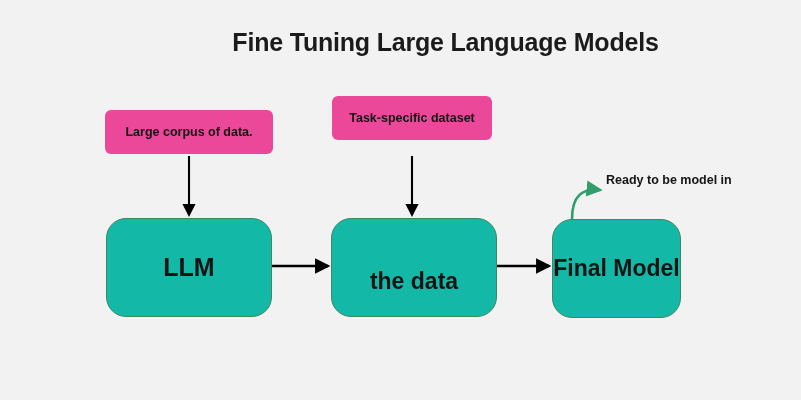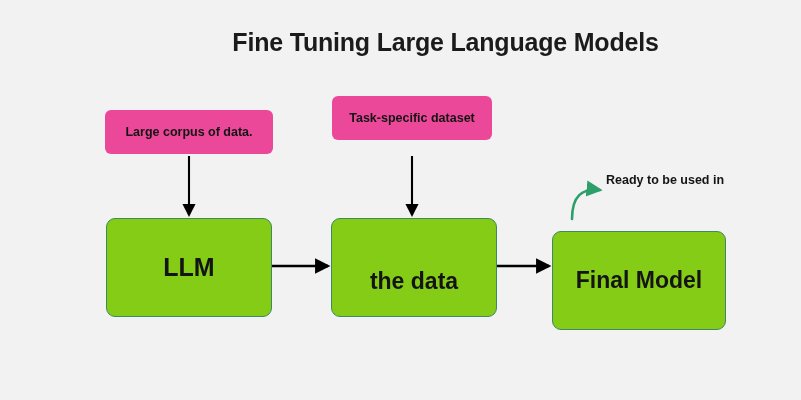--- a/index.html
+++ b/index.html
@@ -27,32 +27,32 @@
     font-size:12.5px;font-weight:bold;color:#141414;
     text-align:center;
     box-sizing:border-box;
     padding:0 8px;
   }
   #note-corpus{left:105px;top:110px;width:168px;height:44px;}
   #note-task{left:332px;top:96px;width:160px;height:44px;}
 
   .stage-box{
     position:absolute;
-    background:#84cc16;
+    background:#14b8a6;
     border:1.6px solid #3d8a60;
-    border-radius:9px;
+    border-radius:20px;
     display:flex;align-items:center;justify-content:center;
     text-align:center;
     color:#141414;font-weight:bold;
     line-height:1.18;
     box-sizing:border-box;
   }
   #box-llm{left:106px;top:218px;width:166px;height:99px;font-size:25px;}
   #box-finetune{left:331px;top:218px;width:166px;height:99px;font-size:23px;}
-  #box-final{left:552px;top:231px;width:174px;height:99px;font-size:23px;}
+  #box-final{left:552px;top:219px;width:129px;height:99px;font-size:23px;}
 
   .annot{
     position:absolute;left:606px;top:172px;width:180px;
     font-size:12.5px;font-weight:bold;color:#141414;
     line-height:1.32;
   }
 
   svg.arrows{position:absolute;left:0;top:0;width:801px;height:400px;}
 </style>
 </head>
@@ -96,16 +96,16 @@
       <br>
       <span>the data</span>
     </span>
   </div>
 
   <div class="stage-box" id="box-final">
     <span>Final Model</span>
   </div>
 
   <div class="annot">
-    <span>Ready to be used in</span><br>
+    <span>Ready to be model in</span><br>
   </div>
 
 </div>
 
 </body></html>

